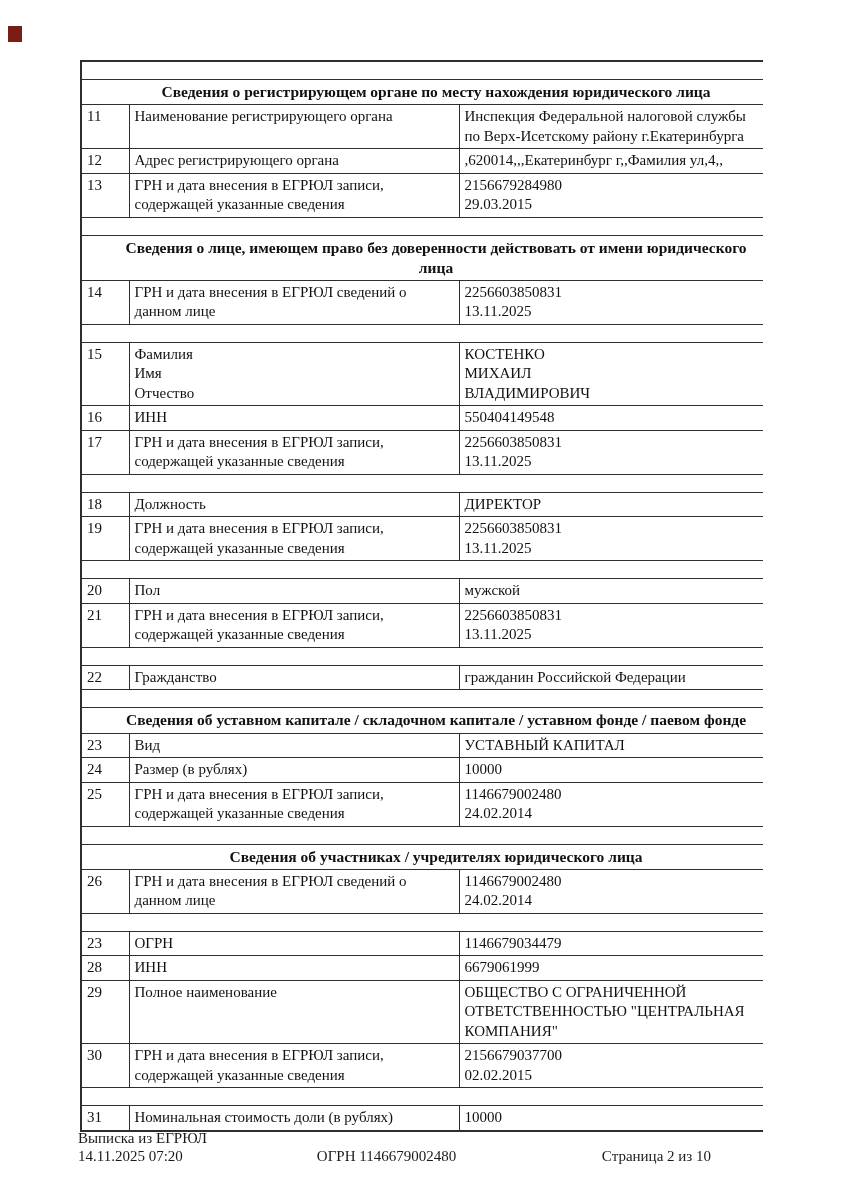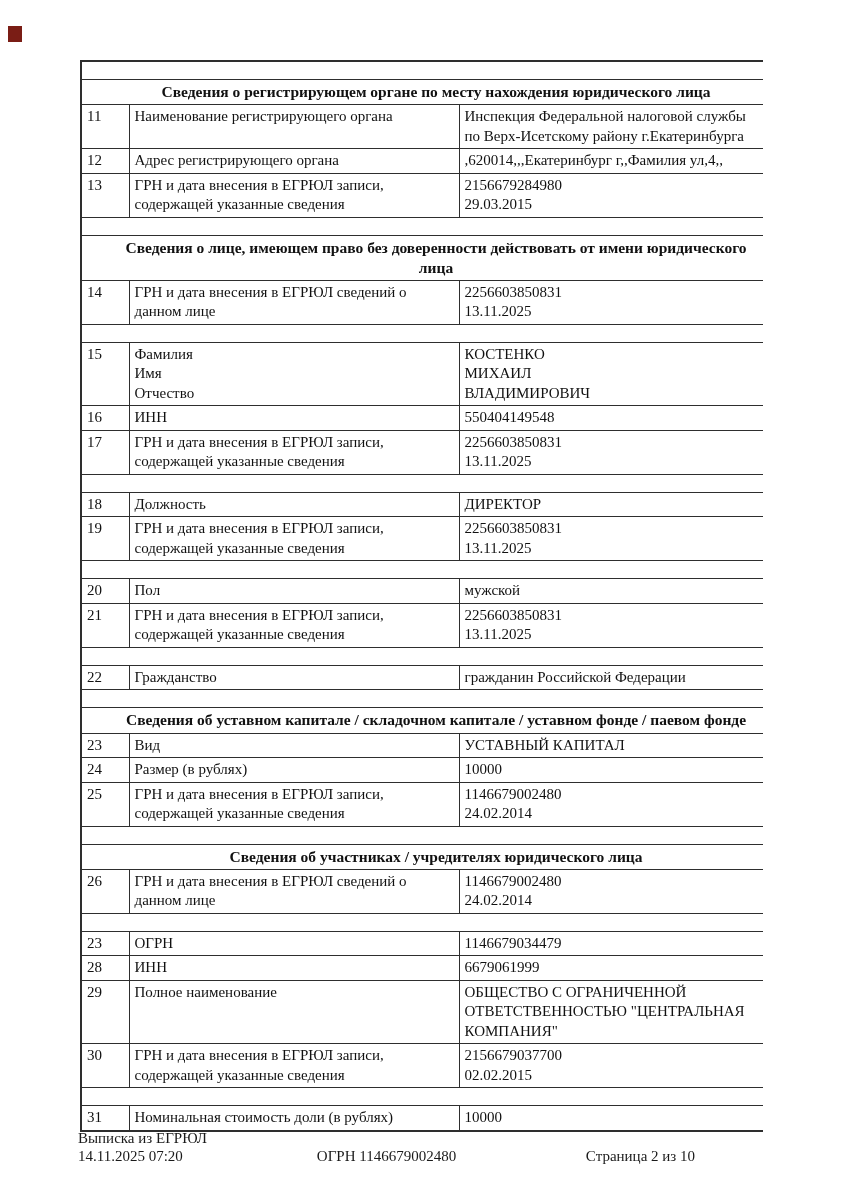--- a/index.html
+++ b/index.html
@@ -54,21 +54,21 @@
     left: 78px;
     right: 52px;
     top: 1136px;
     height: 30px;
     font-size: 15px;
     line-height: 1.25;
     color: #1a1a1a;
   }
   .footer .f-left { position: absolute; left: 0; bottom: 0; text-align: left; }
   .footer .f-center { position: absolute; left: 0; right: 16px; bottom: 0; text-align: center; }
-  .footer .f-right { position: absolute; right: 16px; bottom: 0; text-align: right; }
+  .footer .f-right { position: absolute; right: 0; bottom: 0; text-align: right; }
 </style>
 </head>
 <body>
 
 <div class="page">
 
   <div class="corner-marker" style="background: rgb(122, 29, 21);"></div>
 
   <table class="doc">
     <colgroup>

